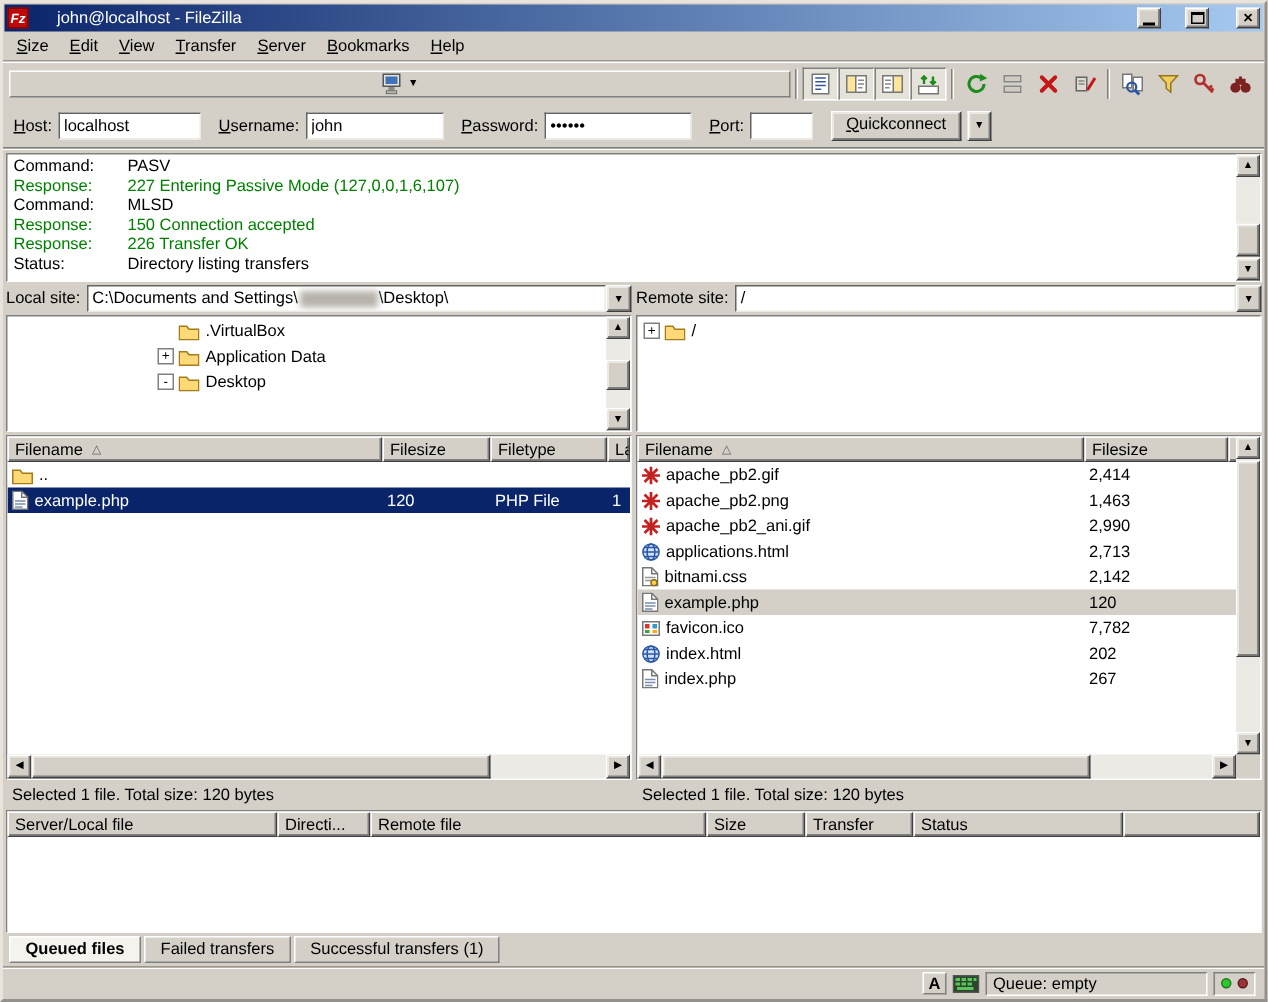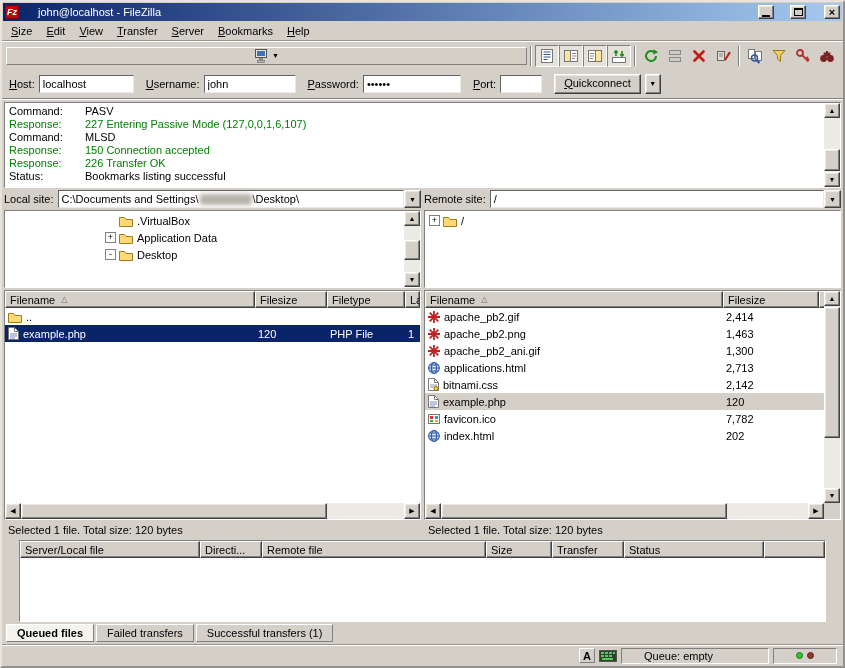--- a/index.html
+++ b/index.html
@@ -102,37 +102,37 @@
   .sel{background:#0a246a;color:#fff}
   .sel2{background:#d4d0c8}
   .vcol{width:16px;display:flex;flex-direction:column;flex:0 0 auto}
   .corner{height:16px;background:#d4d0c8;flex:0 0 auto}
 
   
   .selrow{height:20px;display:flex;gap:3px;padding:1px 2px;flex:0 0 auto}
   .selcell{flex:1;display:flex;align-items:center;padding:0 4px;white-space:nowrap;overflow:hidden}
 
   
-  .queue{height:82px;display:flex;flex-direction:column;margin:0 17px;background:#fff;flex:0 0 auto;
+  .queue{height:82px;display:flex;flex-direction:column;margin:0 2px;background:#fff;flex:0 0 auto;
          border:1px solid;border-color:#808080 #fff #fff #808080}
   .qheader{display:flex;height:18px;flex:0 0 auto}
   .qh1{width:180px}.qh2{width:62px}.qh3{width:224px}.qh4{width:66px}.qh5{width:72px}.qh6{width:140px}
   .qbody{flex:1;background:#fff}
 
   
   .tabsrow{height:22px;display:flex;align-items:center;gap:2px;padding:2px 4px;flex:0 0 auto}
   .tab{padding:2px 10px;background:#d4d0c8;border:1px solid;border-color:#fff #808080 #808080 #fff;white-space:nowrap}
   .tab.active{background:#f5f3ee;font-weight:bold}
 
   
   .statusbar{height:22px;border-top:1px solid #9a968e;box-shadow:inset 0 1px 0 #fff;display:flex;align-items:center;
              justify-content:flex-end;gap:4px;padding:0 6px;flex:0 0 auto}
   .sb-a{width:16px;height:15px;display:flex;align-items:center;justify-content:center;font-weight:bold;
         border:1px solid;border-color:#fff #808080 #808080 #fff}
-  .sb-panel{height:16px;display:flex;align-items:center;padding:0 22px;gap:4px}
+  .sb-panel{height:16px;display:flex;align-items:center;padding:0 4px;gap:4px}
   .qpanel{width:148px}
   .led{width:7px;height:7px;border-radius:50%;flex:0 0 auto}
   .led-green{background:#2fc52f;border:1px solid #1c7a1c}
   .led-red{background:#9c3434;border:1px solid #5e1d1d}
 </style>
 </head>
 <body>
 
 <div class="app">
 
@@ -268,21 +268,21 @@
       </span>
   </div>
 
   <div class="logwrap sunken">
     <div class="logbody">
       <div class="logline"><span class="loglabel">Command:</span><span>PASV</span></div>
       <div class="logline green"><span class="loglabel">Response:</span><span>227 Entering Passive Mode (127,0,0,1,6,107)</span></div>
       <div class="logline"><span class="loglabel">Command:</span><span>MLSD</span></div>
       <div class="logline green"><span class="loglabel">Response:</span><span>150 Connection accepted</span></div>
       <div class="logline green"><span class="loglabel">Response:</span><span>226 Transfer OK</span></div>
-      <div class="logline"><span class="loglabel">Status:</span><span>Bookmarks listing successful</span></div>
+      <div class="logline"><span class="loglabel">Status:</span><span>Directory listing transfers</span></div>
     </div>
     <div class="vscroll">
       <div class="sb-btn raised">▲</div>
       <div class="sb-track">
           <div class="sb-thumb raised" style="bottom:1px;height:22px"></div>
         </div>
       <div class="sb-btn raised">▼</div>
     </div>
   </div>
 
@@ -449,21 +449,21 @@
             <span class="fc num w-rsize">1,463</span>
               <span class="fc w-rfill"></span>
           </div>
           <div class="frow">
             <span class="fc w-rname">
                 <svg class="fi" width="12" height="12" viewBox="0 0 12 12">
                   <path d="M6 0v12M0 6h12M1.7 1.7l8.6 8.6M10.3 1.7l-8.6 8.6" stroke="#c22222" stroke-width="1.8"></path>
                 </svg>
                 <span>apache_pb2_ani.gif</span>
               </span>
-            <span class="fc num w-rsize">1,300</span>
+            <span class="fc num w-rsize">2,990</span>
               <span class="fc w-rfill"></span>
           </div>
           <div class="frow">
             <span class="fc w-rname">
                 <svg class="fi" width="12" height="12" viewBox="0 0 12 12">
                   <circle cx="6" cy="6" r="5.4" fill="#cfe0f7" stroke="#2a57a5"></circle>
                   <ellipse cx="6" cy="6" rx="2.6" ry="5.4" fill="none" stroke="#2a57a5"></ellipse>
                   <path d="M0.6 6h10.8M1.4 3h9.2M1.4 9h9.2" stroke="#2a57a5" fill="none"></path>
                 </svg>
                 <span>applications.html</span>
@@ -513,20 +513,32 @@
           <div class="frow">
             <span class="fc w-rname">
                 <svg class="fi" width="12" height="12" viewBox="0 0 12 12">
                   <circle cx="6" cy="6" r="5.4" fill="#cfe0f7" stroke="#2a57a5"></circle>
                   <ellipse cx="6" cy="6" rx="2.6" ry="5.4" fill="none" stroke="#2a57a5"></ellipse>
                   <path d="M0.6 6h10.8M1.4 3h9.2M1.4 9h9.2" stroke="#2a57a5" fill="none"></path>
                 </svg>
                 <span>index.html</span>
               </span>
             <span class="fc num w-rsize">202</span>
+              <span class="fc w-rfill"></span>
+          </div>
+          <div class="frow">
+            <span class="fc w-rname">
+                <svg class="fi" width="11" height="13" viewBox="0 0 11 13">
+                  <path d="M0.5 0.5h6l4 4v8h-10z" fill="#fff" stroke="#777"></path>
+                  <path d="M6.5 0.5v4h4" fill="none" stroke="#777"></path>
+                  <path d="M2 7h7M2 9h7M2 11h5" stroke="#7a8db0" fill="none"></path>
+                </svg>
+                <span>index.php</span>
+              </span>
+            <span class="fc num w-rsize">267</span>
               <span class="fc w-rfill"></span>
           </div>
         </div>
         <div class="hscroll">
           <div class="sb-btn-h raised">◀</div>
           <div class="sb-track-h">
               <div class="sb-thumb-h raised" style="left:0;width:78%"></div>
             </div>
           <div class="sb-btn-h raised">▶</div>
         </div>

